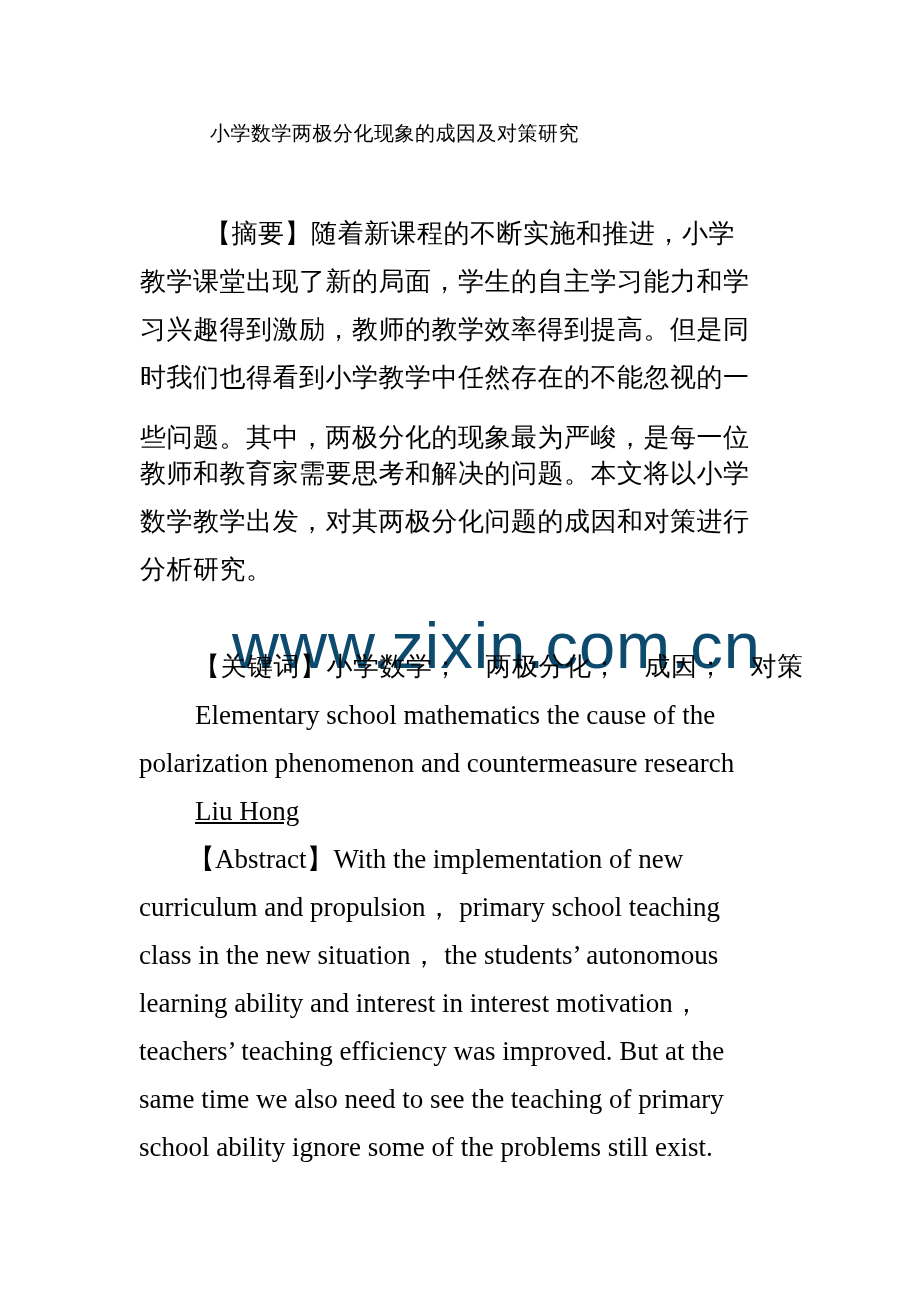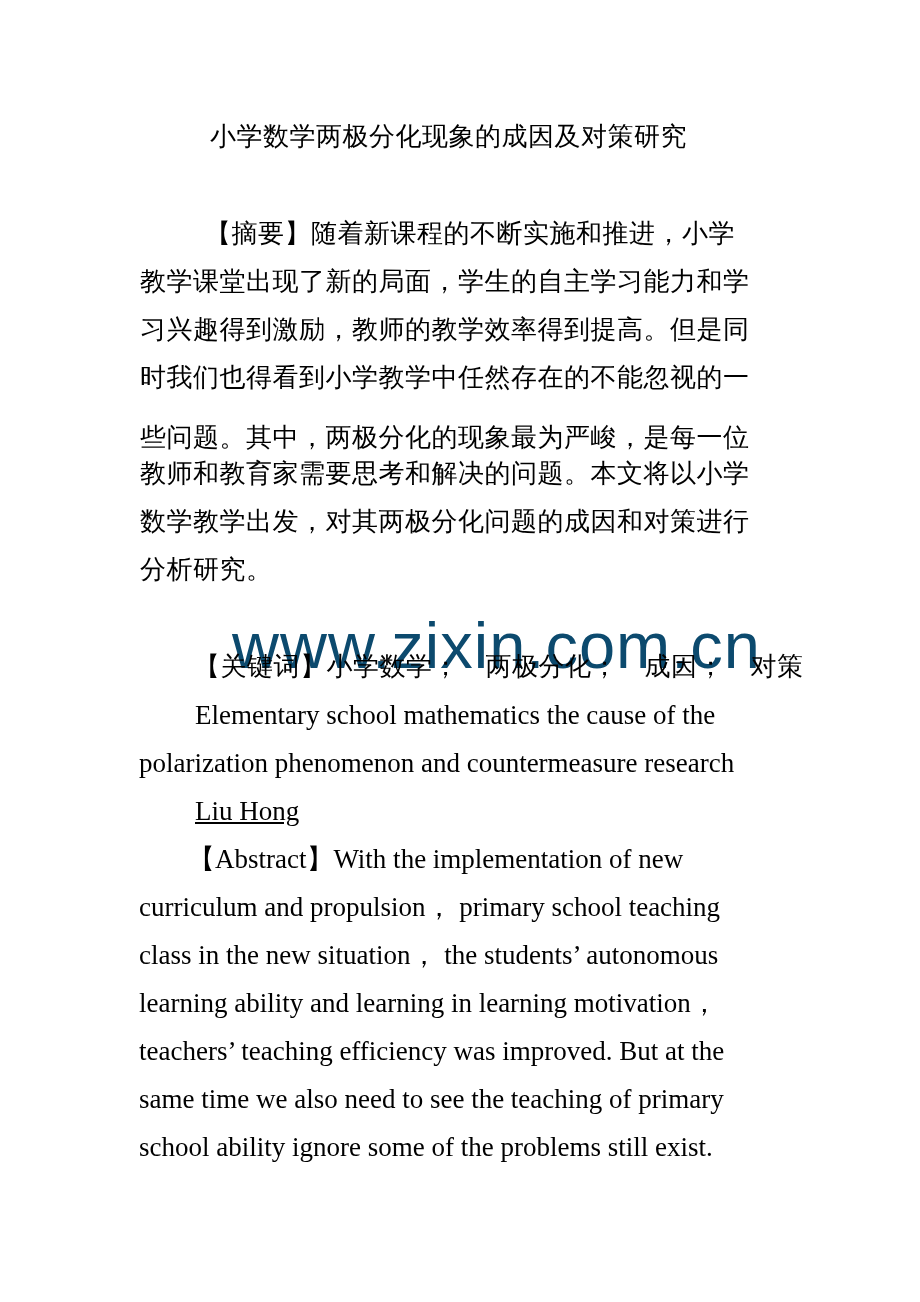--- a/index.html
+++ b/index.html
@@ -6,21 +6,21 @@
     body {
       width: 920px; height: 1302px; position: relative; overflow: hidden;
       font-family: "DejaVu Serif", "Liberation Serif", serif;
       color: #000;
     }
     .line {
       position: absolute; white-space: nowrap; font-size: 26px; line-height: 1;
     }
     .zh { font-family: "DejaVu Sans", sans-serif; letter-spacing: 0.5px; }
     .en { font-family: "Liberation Serif", serif; font-size: 27px; }
-    .title { top: 123px; left: 210px; font-size: 26px; }
+    .title { top: 123px; left: 210px; font-size: 20px; }
     .watermark {
       position: absolute; top: 608px; left: 232px;
       font-family: "Liberation Sans", sans-serif; font-size: 65px;
       color: #0c4a6e; letter-spacing: 1px; white-space: nowrap;
     }
   </style>
 </head>
 <body>
 
 <div>
@@ -40,17 +40,17 @@
   <div class="line zh" style="top:653px;left:194px;">【关键词】小学数学；　两极分化；　成因；　对策</div>
 
   <div class="line en" style="top:702px;left:195px;">Elementary school mathematics the cause of the</div>
   <div class="line en" style="top:750px;left:139px;">polarization phenomenon and countermeasure research</div>
 
   <div class="line en" style="top:798px;left:195px;text-decoration:underline;">Liu Hong</div>
 
   <div class="line en" style="top:846px;left:188px;">【Abstract】With the implementation of new</div>
   <div class="line en" style="top:894px;left:139px;">curriculum and propulsion，   primary school teaching</div>
   <div class="line en" style="top:942px;left:139px;">class in the new situation，   the students’   autonomous</div>
-  <div class="line en" style="top:990px;left:139px;">learning ability and learning in learning motivation，</div>
+  <div class="line en" style="top:990px;left:139px;">learning ability and interest in interest motivation，</div>
   <div class="line en" style="top:1038px;left:139px;">teachers’   teaching efficiency was improved. But at the</div>
   <div class="line en" style="top:1086px;left:139px;">same time we also need to see the teaching of primary</div>
   <div class="line en" style="top:1134px;left:139px;">school ability ignore some of the problems still exist.</div>
 </div>
 
 </body></html>

